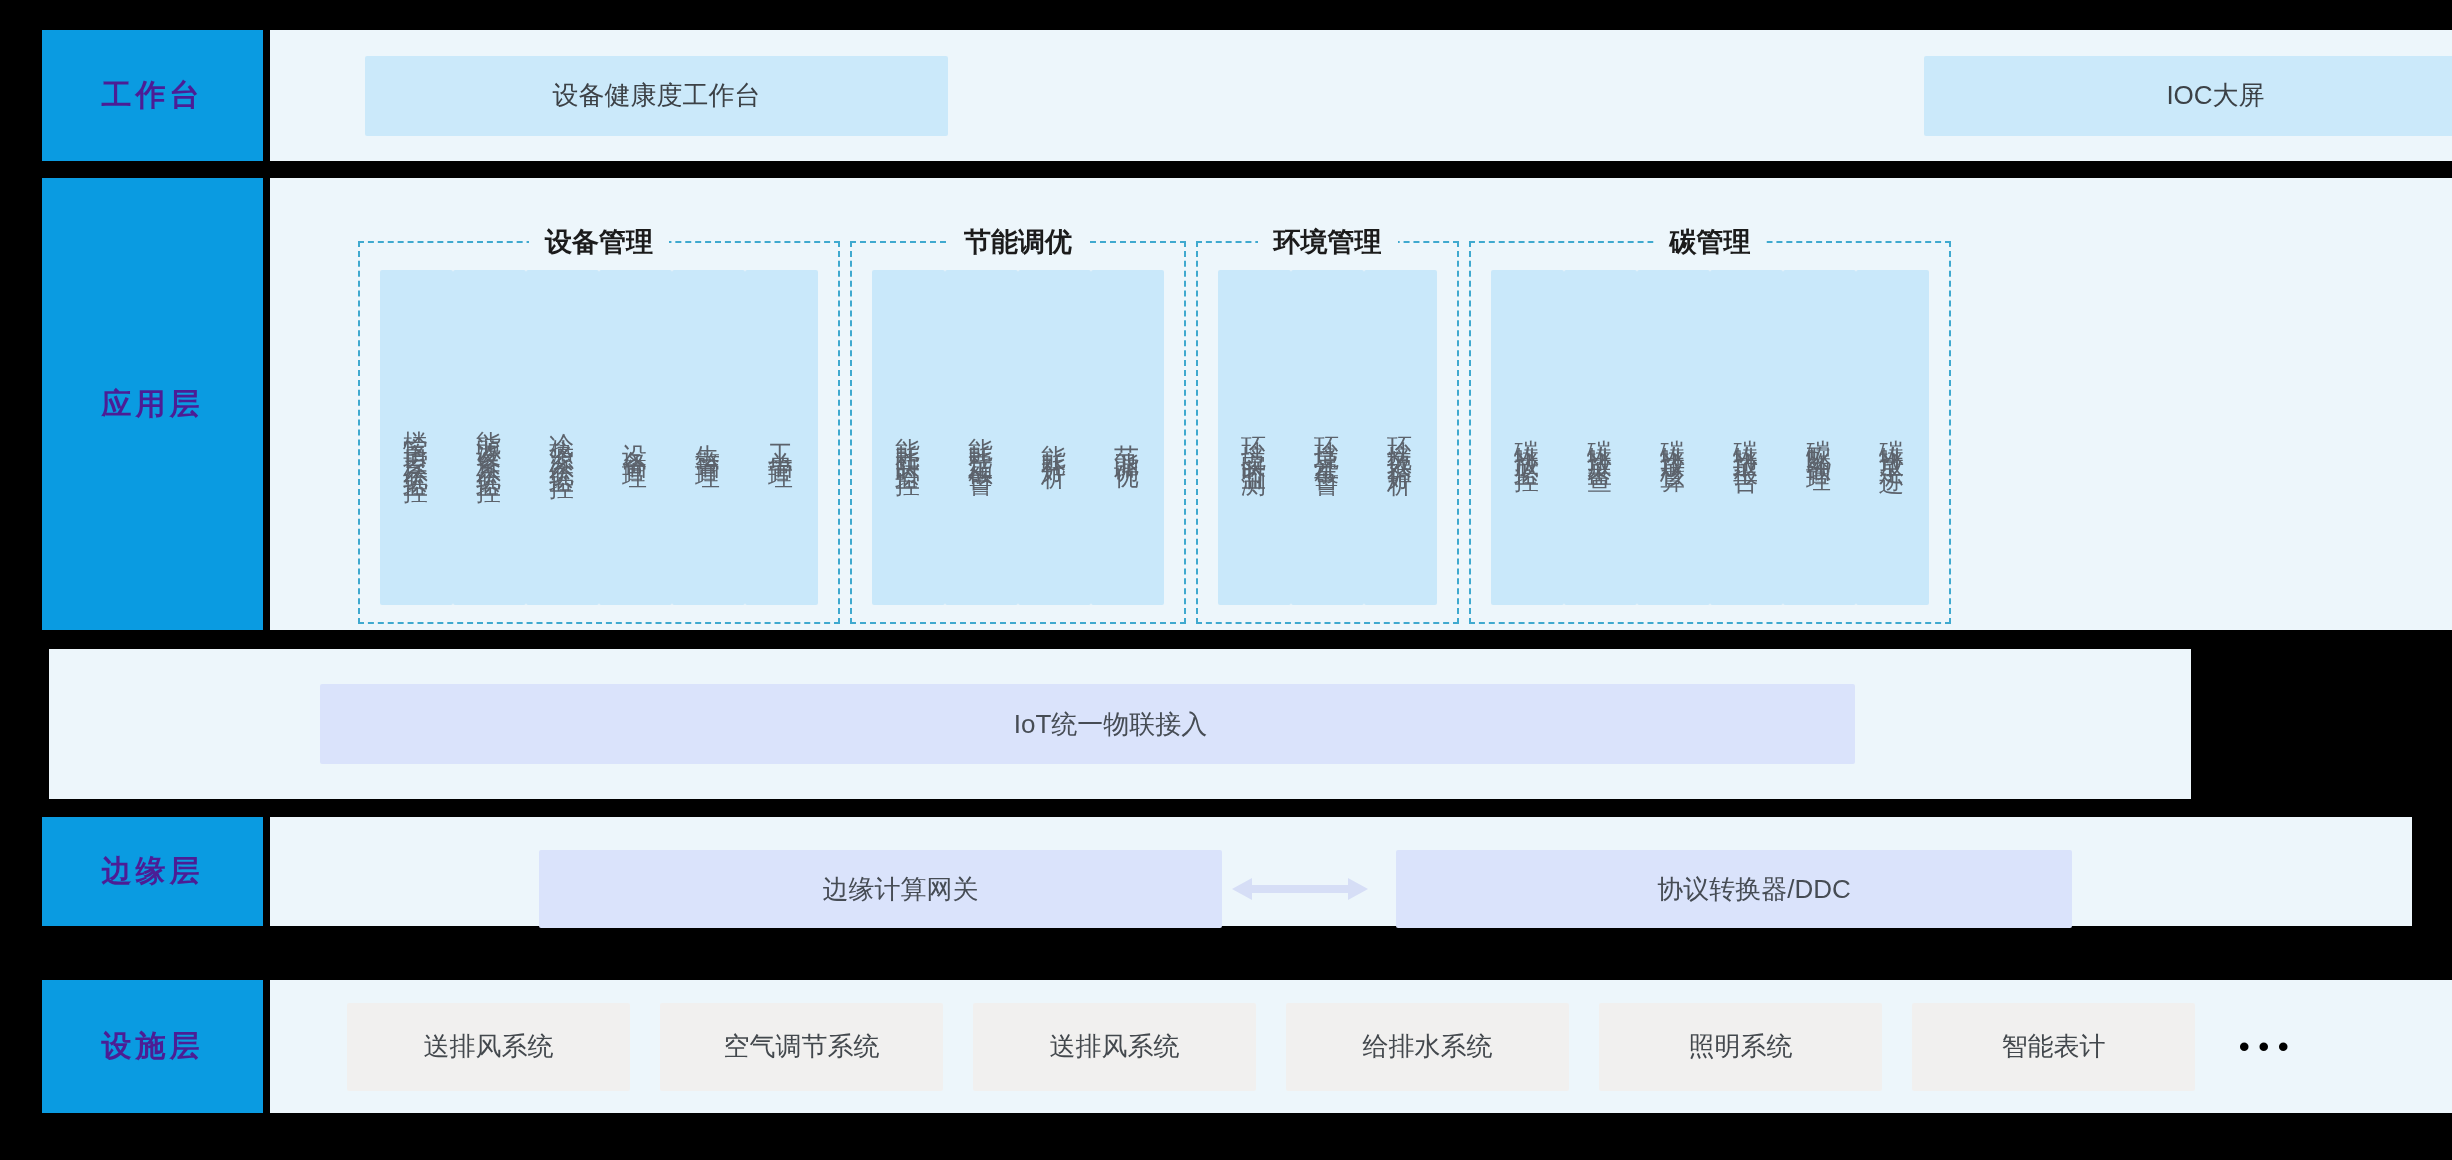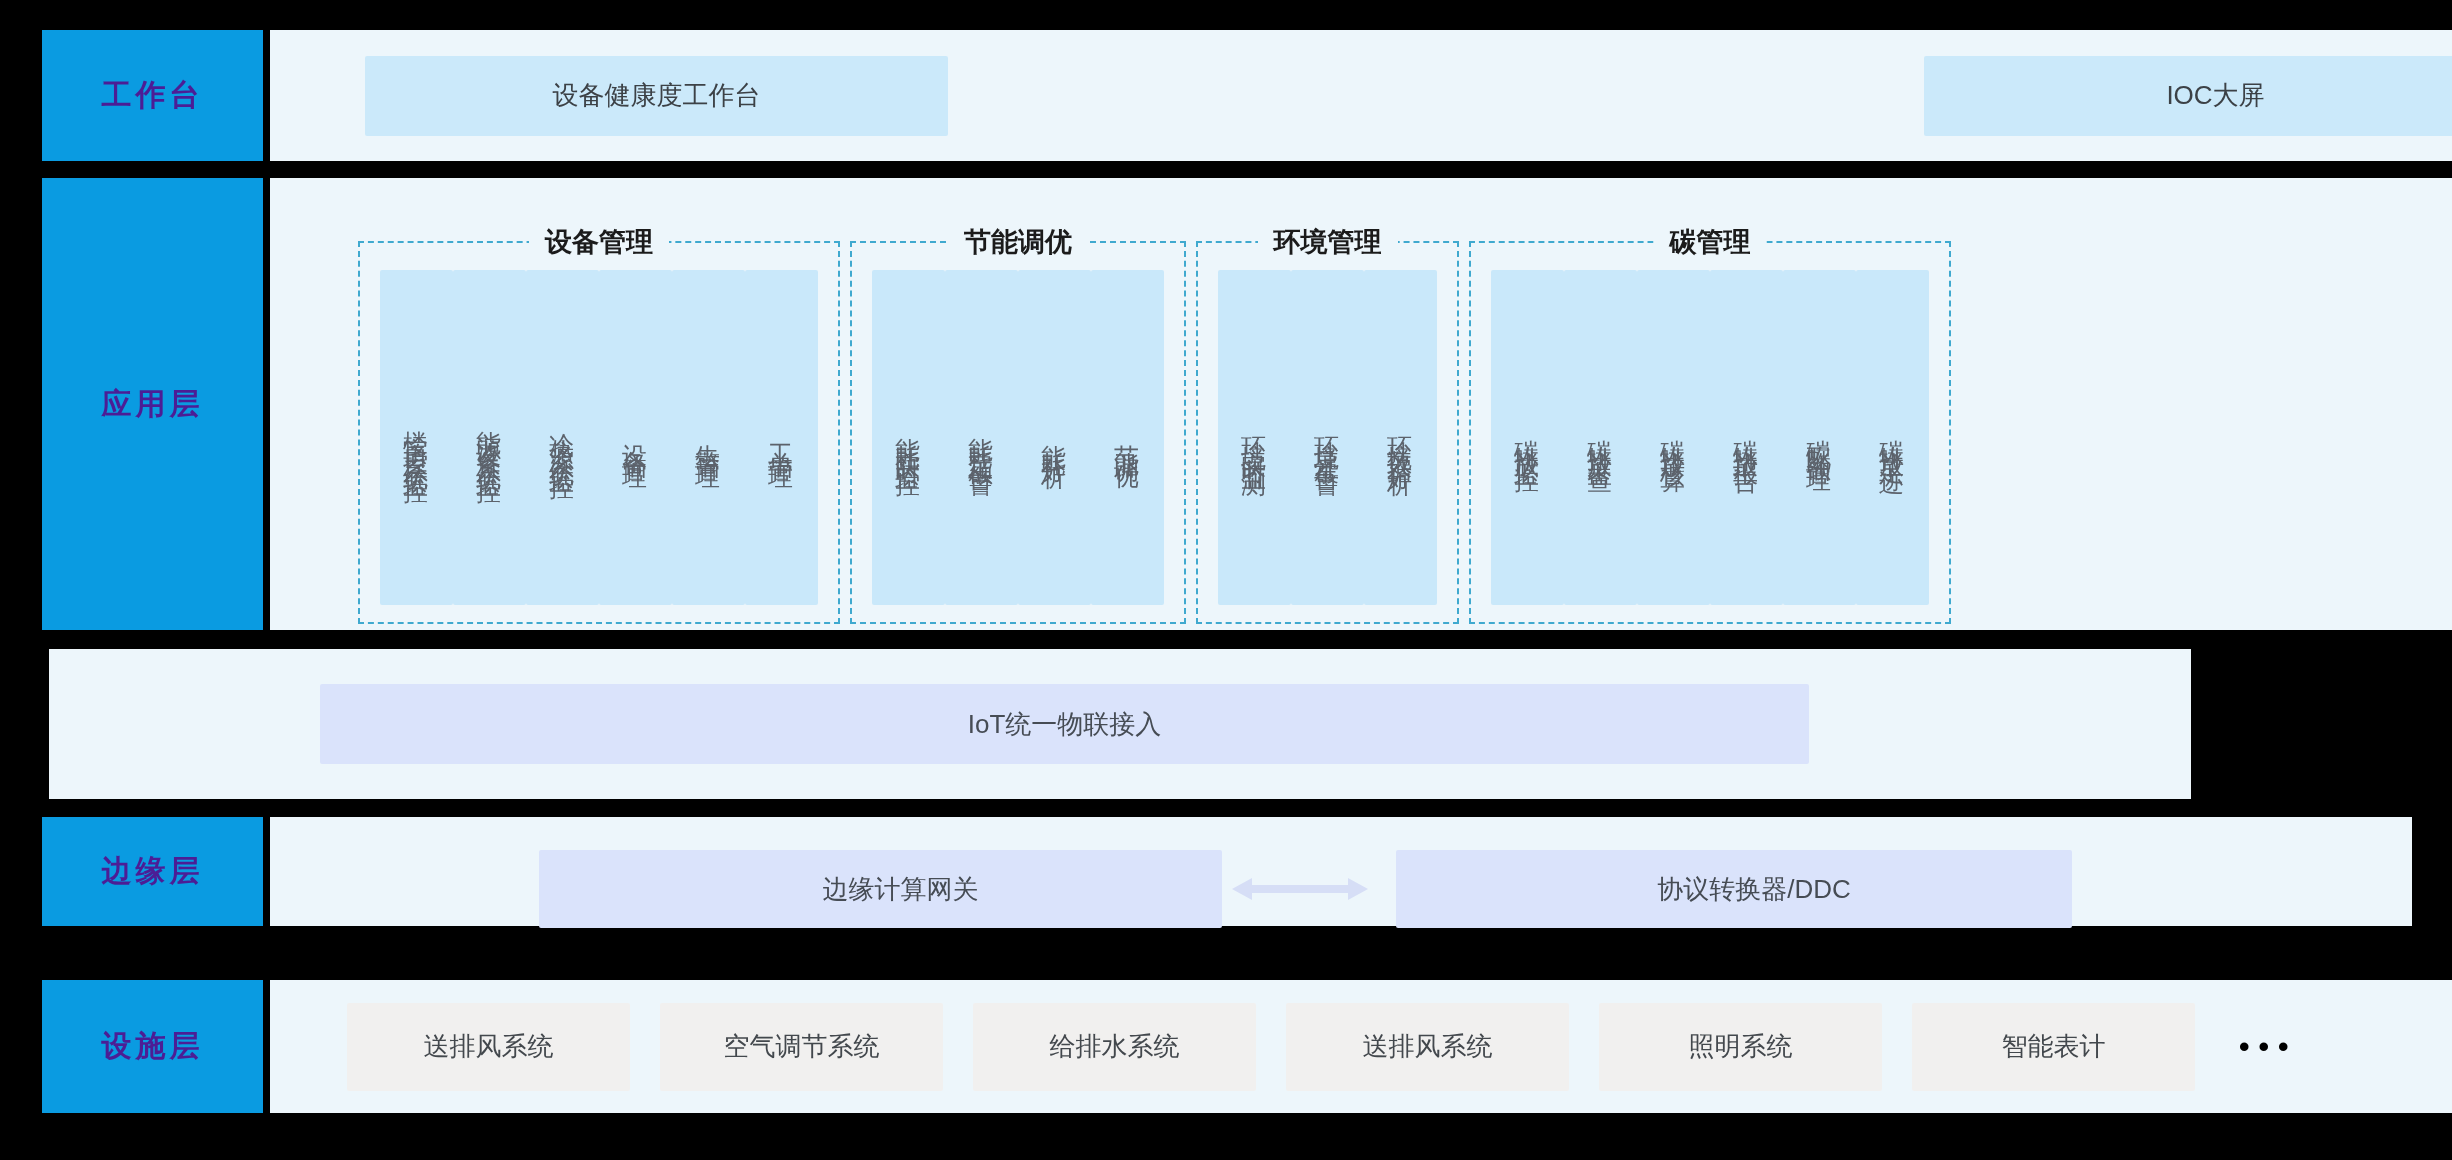--- a/index.html
+++ b/index.html
@@ -54,21 +54,21 @@
   .app-module span {
     writing-mode:vertical-rl; text-orientation:upright;
     font-size:25px; letter-spacing:7px; color:#5c626b;
   }
 
   
   .iot-bar {
     position:absolute; left:271px; top:35px; width:1489px; height:80px;
     background:#dae3fb; border-radius:2px;
     display:flex; align-items:center; justify-content:center;
-    font-size:26px; color:#464c54;
+    font-size:26px; color:#464c54;padding-left:46px;
   }
 
   
   .edge-box {
     position:absolute; top:33px; height:78px; background:#dae3fb; border-radius:2px;
     display:flex; align-items:center; justify-content:center;
     font-size:26px; color:#464c54;padding-left:40px;
   }
   #edge-gateway   { left:269px;  width:643px; }
   #edge-converter { left:1126px; width:636px; }
@@ -196,19 +196,19 @@
     </div>
     <div class="edge-box" id="edge-converter">协议转换器/DDC</div>
   </div>
 </div>
 
 <div class="layer-row" id="row-facility">
   <div class="layer-label">设施层</div>
   <div class="layer-panel fac-panel">
     <div class="fac-box">送排风系统</div>
     <div class="fac-box">空气调节系统</div>
+    <div class="fac-box">送排风系统</div>
     <div class="fac-box">给排水系统</div>
-    <div class="fac-box">送排风系统</div>
     <div class="fac-box">照明系统</div>
     <div class="fac-box">智能表计</div>
     <div class="fac-more">•••</div>
   </div>
 </div>
 
 </body></html>

